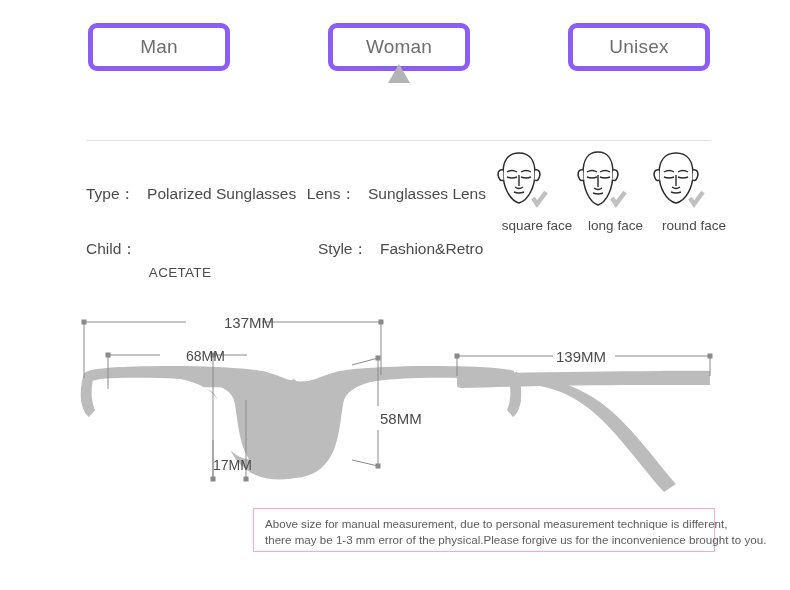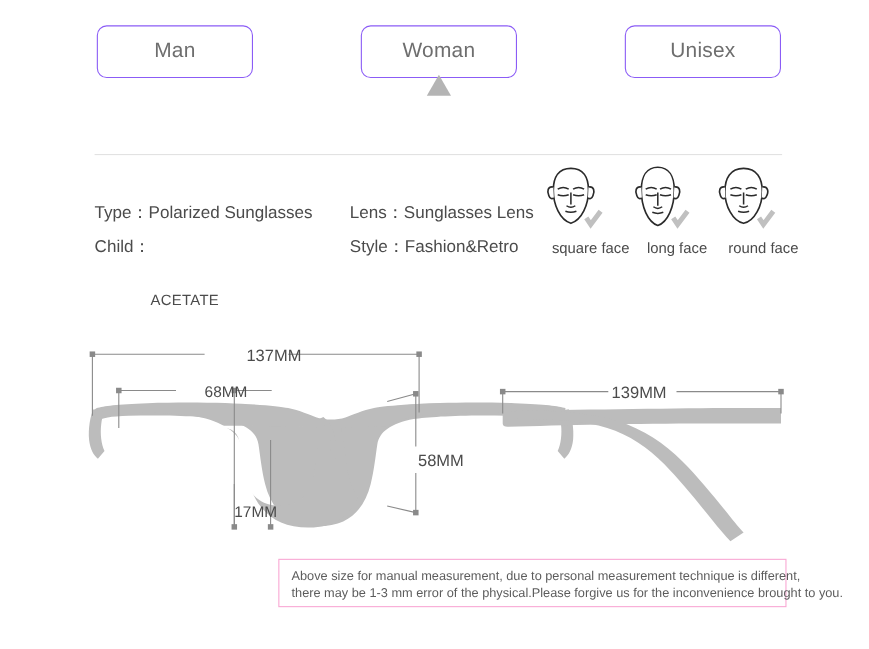--- a/index.html
+++ b/index.html
@@ -24,21 +24,21 @@
     top: 23px;
     width: 622px;
     height: 48px;
     display: flex;
     justify-content: space-between;
   }
   .cat-btn {
     width: 142px;
     height: 48px;
     box-sizing: border-box;
-    border: 1px solid #8b5cf6;
+    border: 5px solid #8b5cf6;
     border-radius: 9px;
     background: #ffffff;
     display: flex;
     align-items: center;
     justify-content: center;
     font-size: 19px;
     color: #6e6e6e;
     letter-spacing: .2px;
     position: relative;
   }
@@ -70,21 +70,21 @@
   .specs {
     position: absolute;
     left: 86px;
     top: 178px;
     width: 400px;
     font-size: 15.5px;
     color: #4b4b4b;
     line-height: 31px;
   }
   .spec-line { display: flex; }
-  .spec-cell { display: flex; align-items: flex-start; }
+  .spec-cell { display: flex; align-items: center; gap: 12px; }
   .spec-cell.left { width: 232px; }
   .spec-key { white-space: pre; }
   .spec-val { white-space: pre; }
   .spec-val.small { font-size: 13.5px; letter-spacing: .3px; margin-top: 48px; }
 
   
   .faces {
     position: absolute;
     left: 480px;
     top: 148px;

